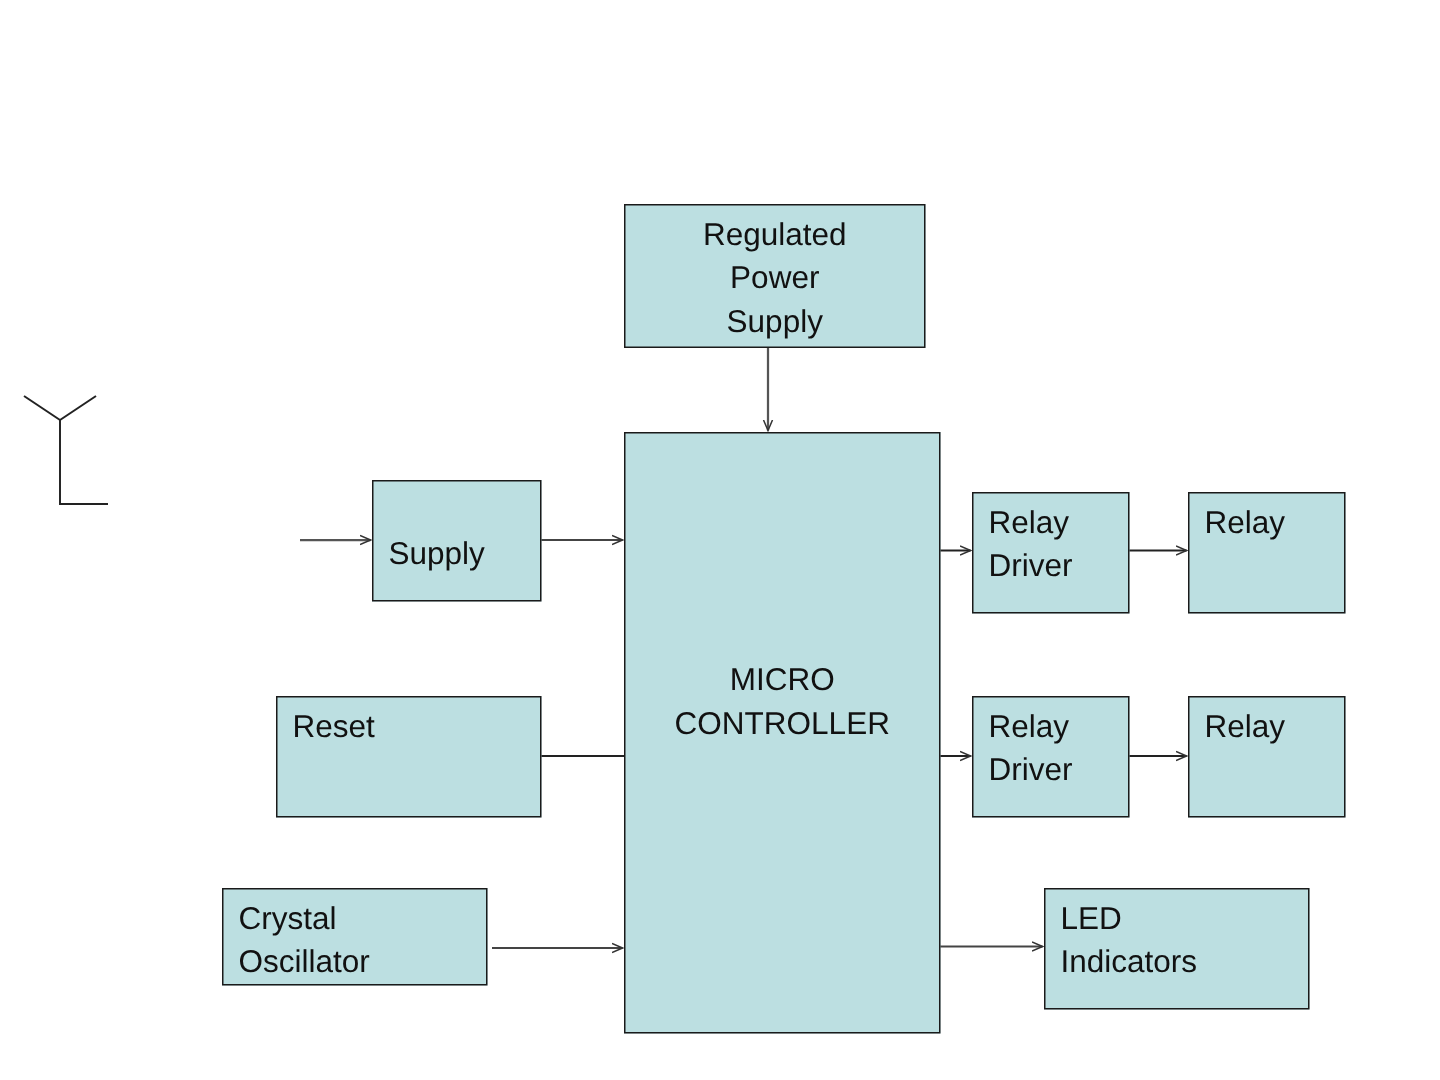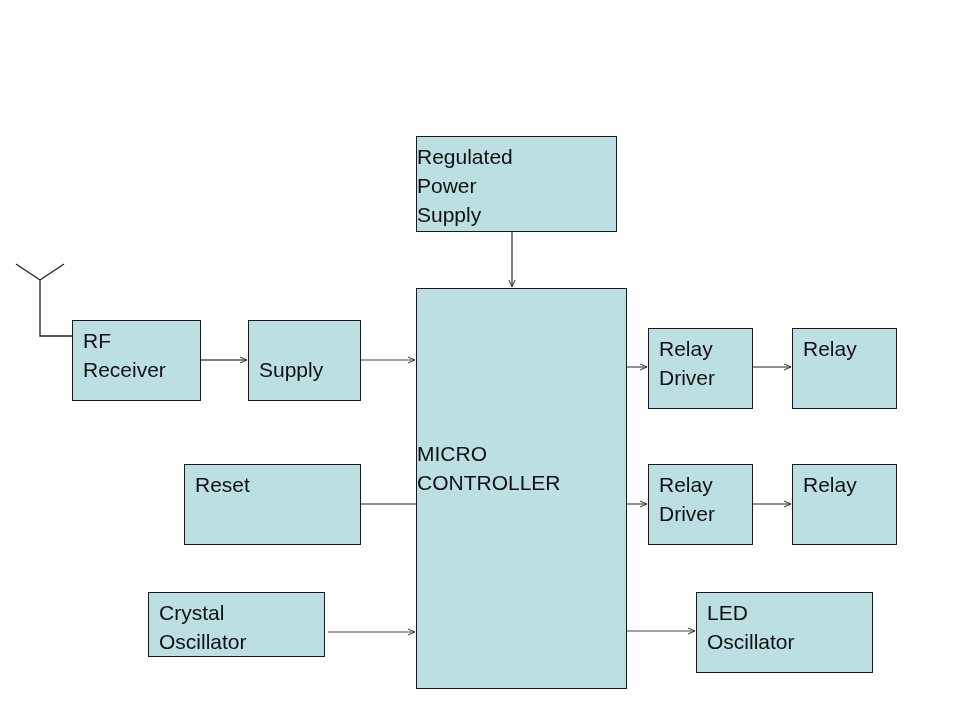--- a/index.html
+++ b/index.html
@@ -2,21 +2,21 @@
 <html><head>
 <meta charset="utf-8">
 <style>
   html, body { margin:0; padding:0; background:#ffffff; }
   #canvas { position:relative; width:960px; height:720px; background:#ffffff; overflow:hidden;
             font-family:"Liberation Sans", sans-serif; }
   .block { position:absolute; box-sizing:border-box; background:#bcdfe1; border:1px solid #1a1a1a;
            color:#111; font-size:21px; line-height:29px; }
   .block span { display:block; white-space:pre-line; }
   .left span { text-align:left; }
-  .center span { text-align:left; }
+  .center span { text-align:center; }
   svg.wires { position:absolute; left:0; top:0; }
 </style>
 </head>
 <body>
 
 <div id="canvas">
 
   <svg class="wires" width="960" height="720">
     <defs>
       <marker id="arr" markerWidth="8" markerHeight="8" refX="7" refY="4" orient="auto" markerUnits="userSpaceOnUse">
@@ -40,24 +40,20 @@
     <line x1="752" y1="504" x2="791" y2="504" stroke="#222" stroke-width="1.2" marker-end="url(#arr)"></line>
     <line x1="608" y1="631" x2="695" y2="631" stroke="#444" stroke-width="1.2" marker-end="url(#arr)"></line>
   </svg>
 
   <div class="block center" style="left:416px;top:136px;width:201px;height:96px;padding-top:5px;">
     <span>Regulated
 Power
 Supply</span>
   </div>
 
-  <div class="block left" style="left:72px;top:320px;width:129px;height:81px;padding:5px 0 0 10px;">
-    <span>RF
-Receiver</span>
-  </div>
 
   <div class="block left" style="left:248px;top:320px;width:113px;height:81px;padding:34px 0 0 10px;">
     <span>Supply</span>
   </div>
 
   <div class="block center" style="left:416px;top:288px;width:211px;height:401px;padding-top:150px;">
     <span>MICRO
 CONTROLLER</span>
   </div>
 
@@ -83,16 +79,16 @@
     <span>Relay
 Driver</span>
   </div>
 
   <div class="block left" style="left:792px;top:464px;width:105px;height:81px;padding:5px 0 0 10px;">
     <span>Relay</span>
   </div>
 
   <div class="block left" style="left:696px;top:592px;width:177px;height:81px;padding:5px 0 0 10px;">
     <span>LED
-Oscillator</span>
+Indicators</span>
   </div>
 
 </div>
 
 </body></html>

